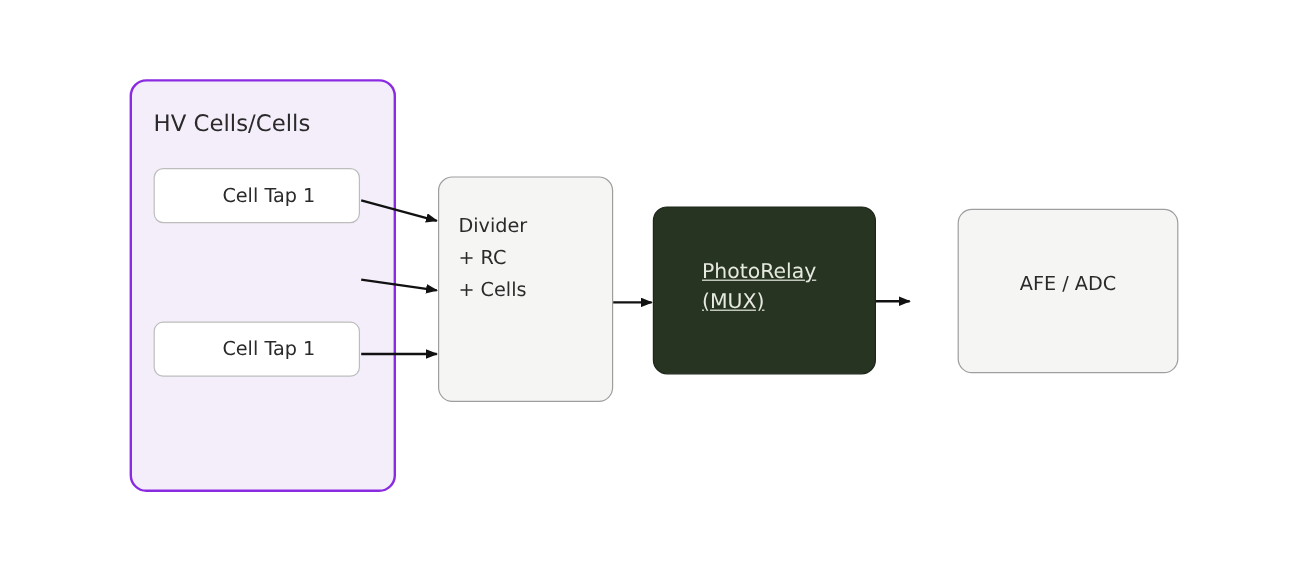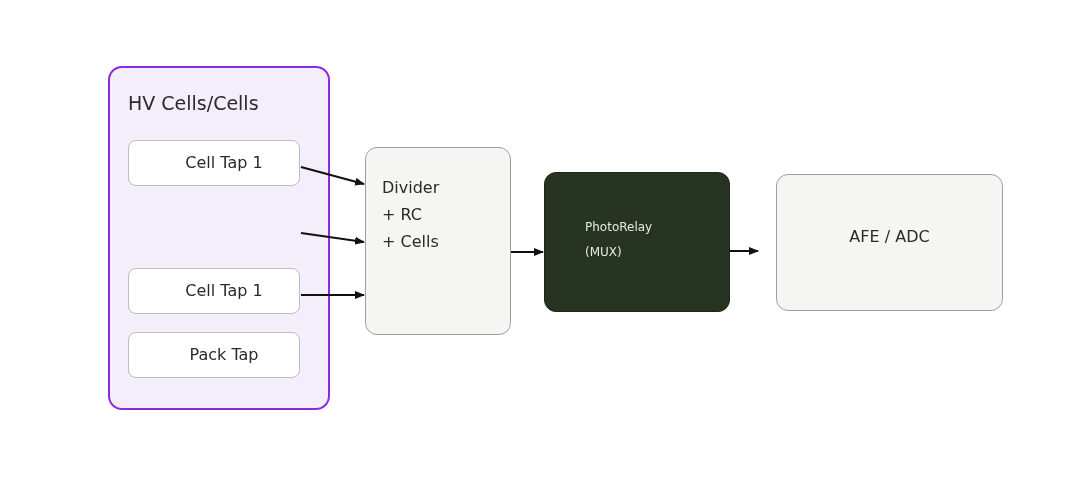--- a/index.html
+++ b/index.html
@@ -8,33 +8,32 @@
   .group { position:absolute; left:108px; top:66px; width:222px; height:344px;
            border:2.5px solid #8a2be2; border-radius:14px; background:#f4eefb; box-sizing:border-box; }
   .group-title { position:absolute; left:18px; top:24px; font-size:19px; color:#2a2a2a; }
   .tap { position:absolute; left:18px; width:172px; height:46px; box-sizing:border-box;
          border:1.5px solid #bdbdbd; border-radius:8px; background:#ffffff;
          font-size:16px; color:#2a2a2a; line-height:44px; padding-left:20px;text-align:center; }
   .block { position:absolute; box-sizing:border-box; border-radius:12px; }
   .b-div { left:365px; top:147px; width:146px; height:188px; border:1.5px solid #9e9e9e; background:#f5f6f4; }
   .b-div .txt { position:absolute; left:16px; top:26px; font-size:16px; color:#2a2a2a; line-height:27px; }
   .b-mux { left:544px; top:172px; width:186px; height:140px; background:#273421; border:1.5px solid #1d2619; }
-  .b-mux .txt { position:absolute; left:40px; top:42px; font-size:12px; color:#e6e9e0; line-height:25px; }
-  .b-afe { left:776px; top:174px; width:227px; height:137px; border:1.5px solid #9e9e9e; background:#f5f6f4; }
+  .b-mux .txt { position:absolute; left:40px; top:42px; font-size:17px; color:#e6e9e0; line-height:25px;text-decoration:underline; }
+  .b-afe { left:798px; top:174px; width:184px; height:137px; border:1.5px solid #9e9e9e; background:#f5f6f4; }
   .b-afe .txt { position:absolute; left:0; right:0; top:52px; text-align:center; font-size:16px; color:#2a2a2a; }
   svg.arrows { position:absolute; left:0; top:0; }
 </style>
 </head>
 <body>
 
 <div class="group">
   <div class="group-title">HV Cells/Cells</div>
   <div class="tap" style="top:72px">Cell Tap 1</div>
   <div class="tap" style="top:200px">Cell Tap 1</div>
-  <div class="tap" style="top:264px">Pack Tap</div>
 </div>
 
 <div class="block b-div">
   <div class="txt">
     <div>Divider</div>
     <div>+ RC</div>
     <div>+ Cells</div>
   </div>
 </div>
 

